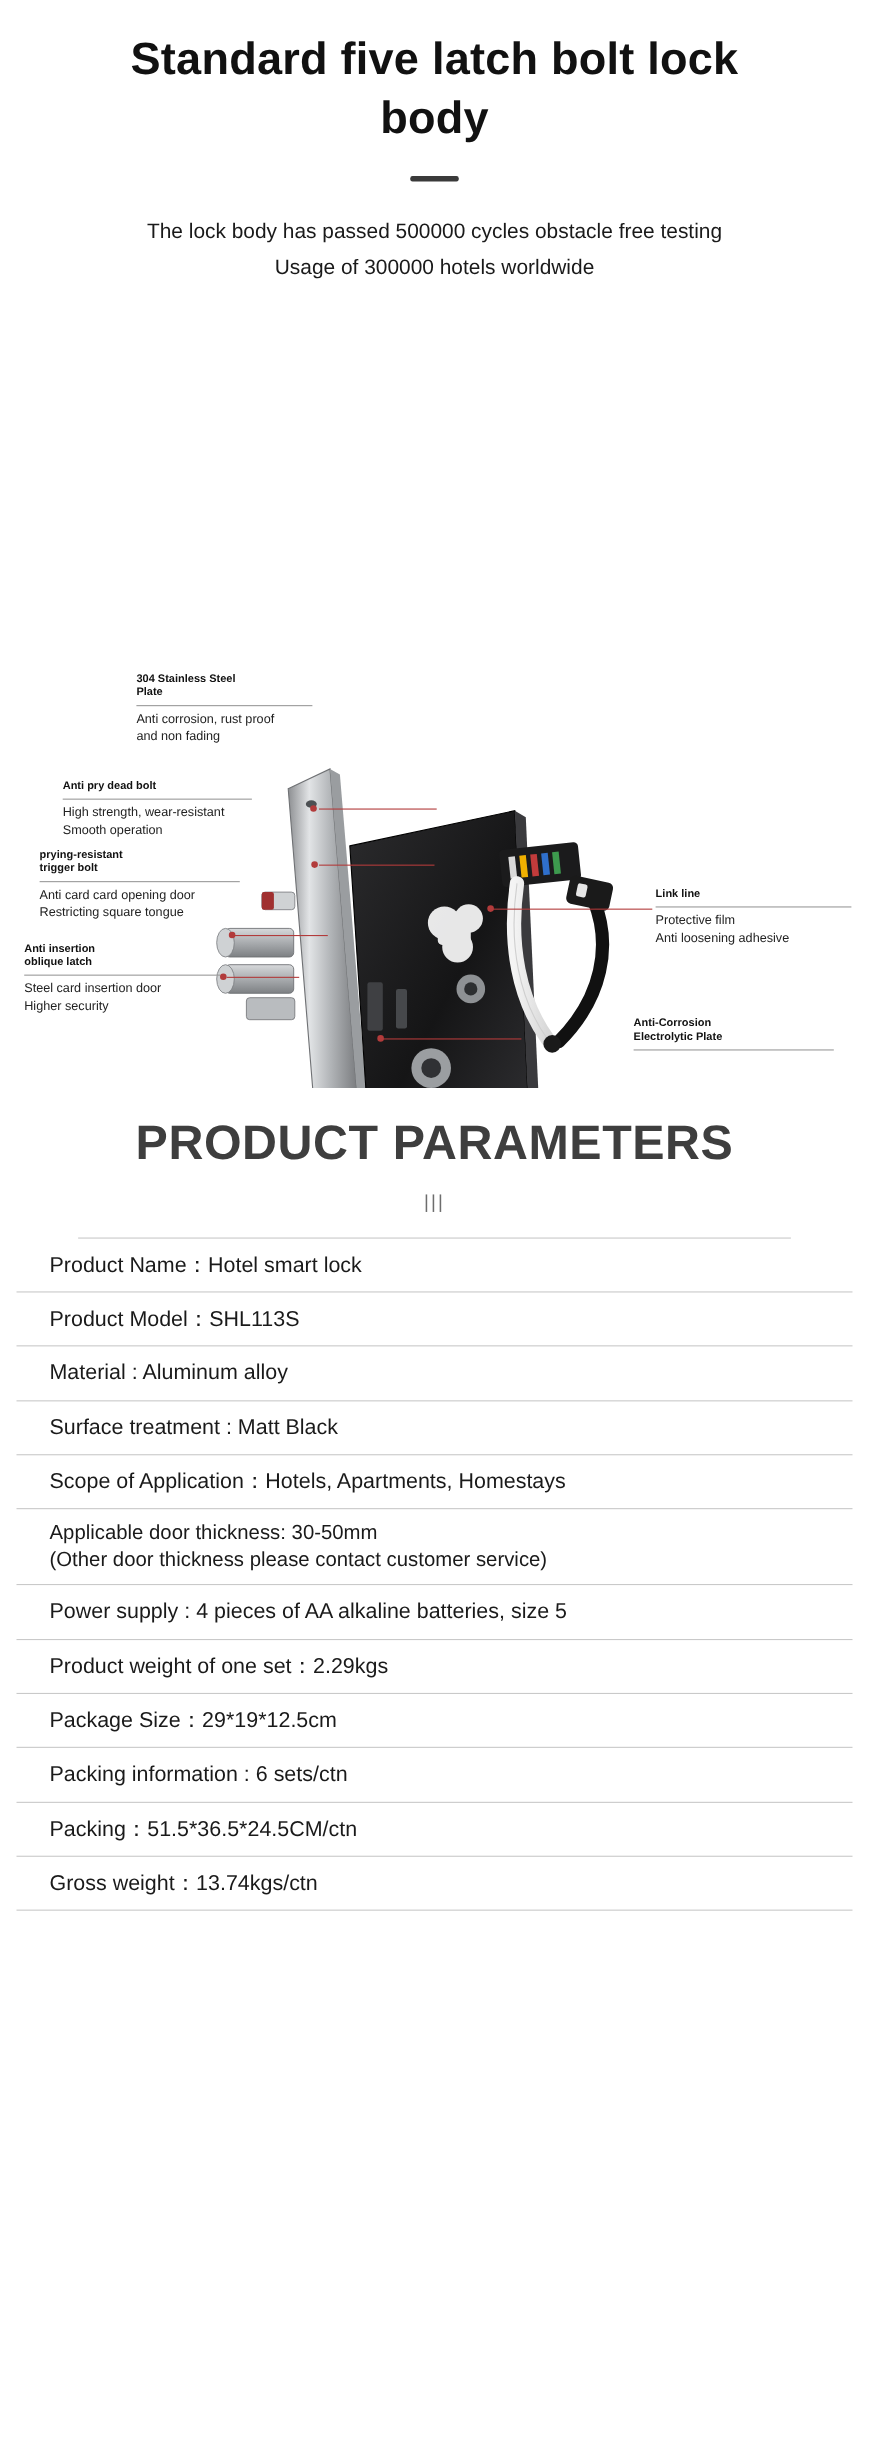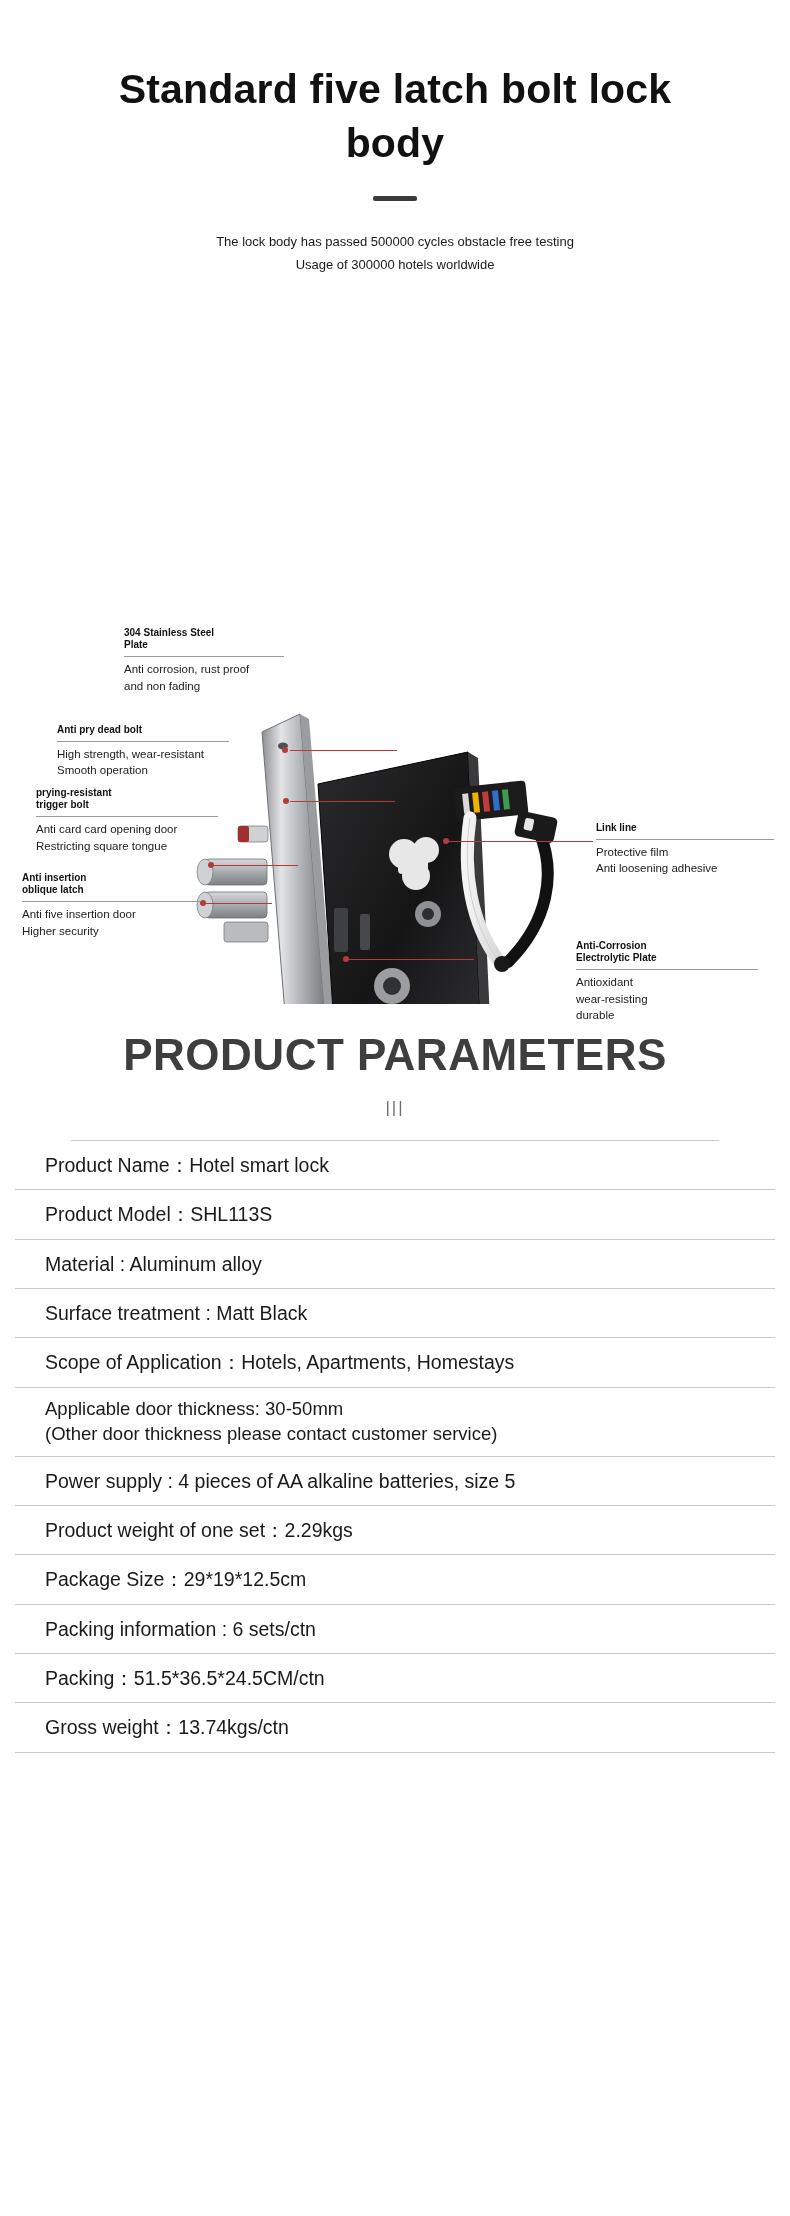--- a/index.html
+++ b/index.html
@@ -12,41 +12,41 @@
     width: 790px;
     min-height: 2216px;
     font-family: "Liberation Sans", sans-serif;
     color: #111;
     position: relative;
     overflow-x: hidden;
   }
 
   
   .hero {
-    padding-top: 62px;
+    padding-top: 26px;
     text-align: center;
   }
   .hero-title {
     font-size: 41px;
     font-weight: bold;
     line-height: 1.32;
     letter-spacing: 0.2px;
     color: #111;
     margin: 0 90px;
   }
   .hero-rule {
     width: 44px;
     height: 5px;
     background: #3a3a3a;
     margin: 26px auto 0;
     border-radius: 2px;
   }
   .hero-sub {
     margin-top: 30px;
-    font-size: 13px;
+    font-size: 19px;
     line-height: 1.72;
     color: #1a1a1a;
     font-weight: 400;
   }
 
   
   .diagram {
     position: relative;
     width: 790px;
     height: 690px;
@@ -274,38 +274,35 @@
 trigger bolt</span>
     <span class="c-line"></span>
     <span class="c-desc">Anti card card opening door
 Restricting square tongue</span>
   </div>
 
   <div class="callout" style="left:22px; top:558px; width:178px;">
     <span class="c-title">Anti insertion
 oblique latch</span>
     <span class="c-line"></span>
-    <span class="c-desc">Anti five insertion door
+    <span class="c-desc">Steel card insertion door
 Higher security</span>
   </div>
 
   <div class="callout right-align" style="left:596px; top:508px; width:178px;">
     <span class="c-title">Link line</span>
     <span class="c-line"></span>
     <span class="c-desc">Protective film
 Anti loosening adhesive</span>
   </div>
 
   <div class="callout right-align" style="left:576px; top:606px; width:182px;margin-top:20px;">
     <span class="c-title">Anti-Corrosion
 Electrolytic Plate</span>
     <span class="c-line"></span>
-    <span class="c-desc">Antioxidant
-wear-resisting
-durable</span>
   </div>
 </div>
 
 <div class="params">
   <h2 class="params-title">PRODUCT PARAMETERS</h2>
   <div class="params-glyph">|||</div>
   <div class="params-toprule"></div>
   <table class="spec-table">
     <tbody>
       <tr>

